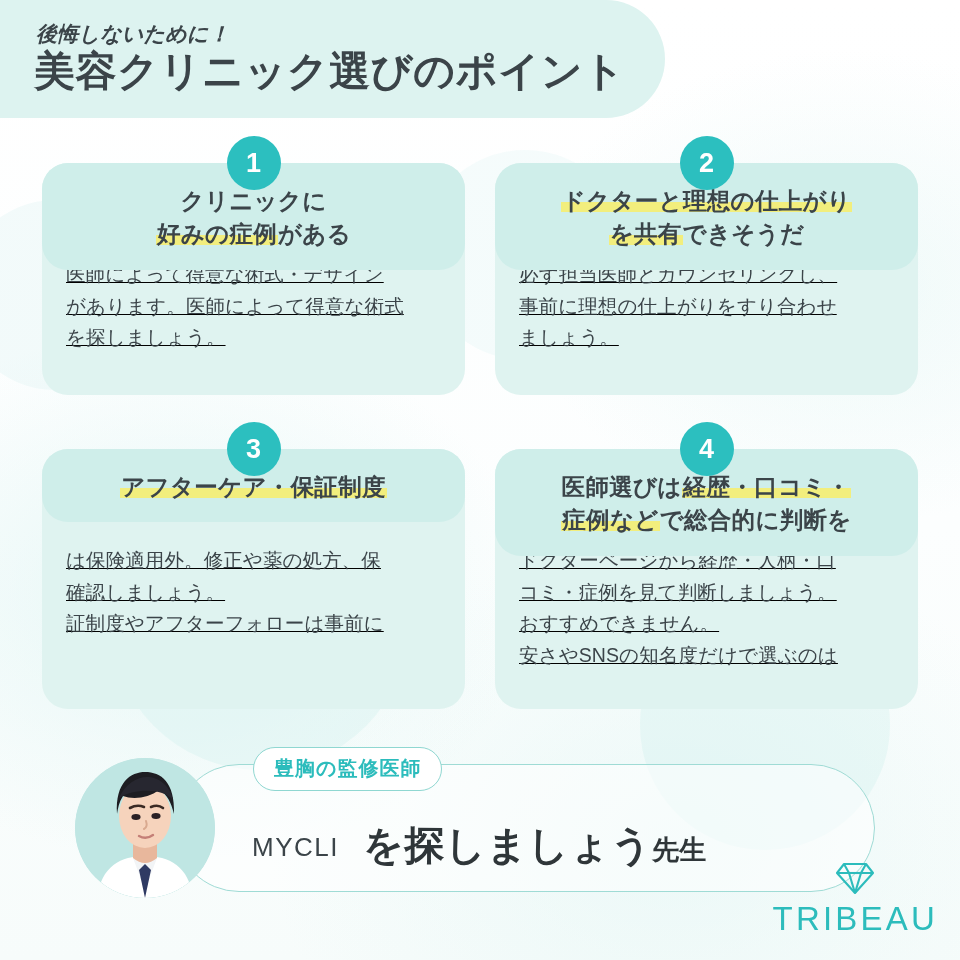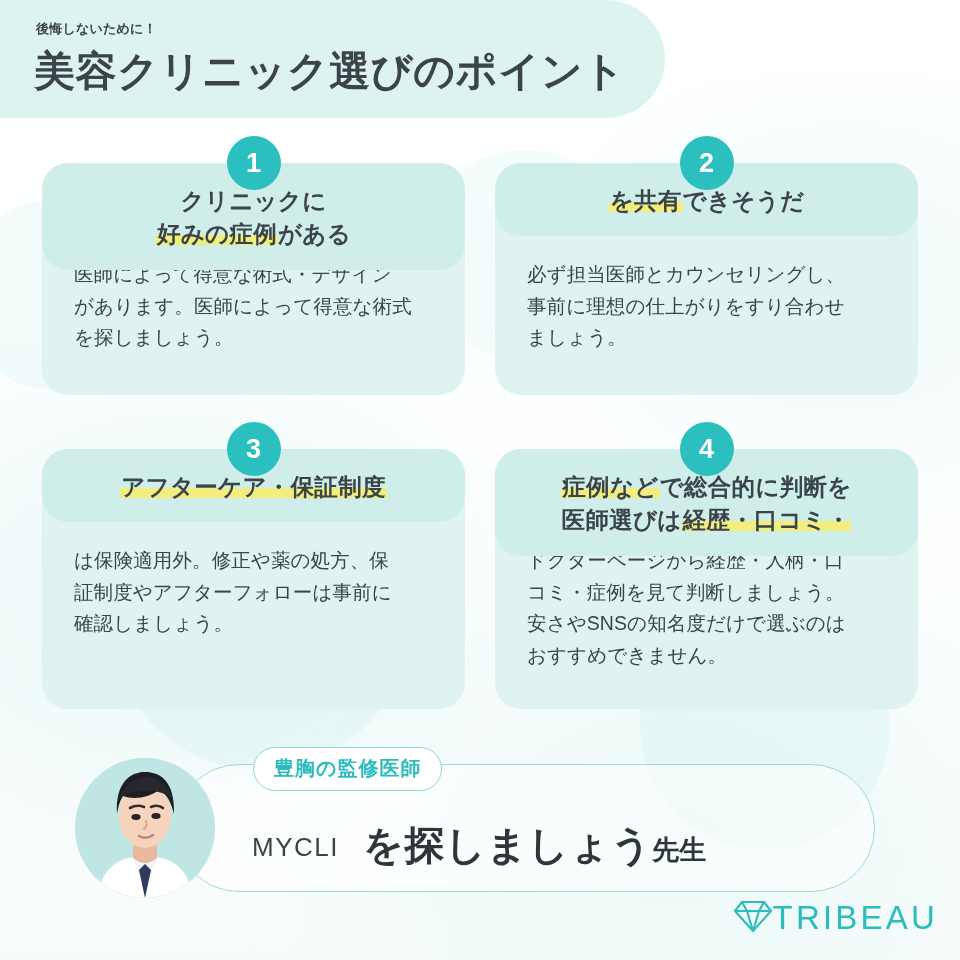--- a/index.html
+++ b/index.html
@@ -47,24 +47,25 @@
     left: 0; top: 0;
     width: 665px;
     height: 118px;
     background: #ddf3f0;
     border-radius: 0 0 70px 0;
     border-top-right-radius: 70px;
   }
   #header-kicker {
     position: absolute;
     left: 36px; top: 20px;
-    font-size: 13px;
+    font-size: 21px;
     font-weight: 700;
     color: #3b4449;
     letter-spacing: .2px;
+    font-style: italic;
   }
   #header-title {
     position: absolute;
     left: 34px; top: 44px;
     font-size: 41px;
     font-weight: 800;
     color: #3b4449;
     letter-spacing: .5px;
     white-space: nowrap;
   }
@@ -94,22 +95,23 @@
     align-items: center;
     justify-content: center;
     z-index: 3;
     line-height: 1;
   }
 
   .card-body {
     position: relative;
     background: #dff3f0;
     border-radius: 26px;
-    padding: 96px 24px 24px 32px;
+    padding: 96px 24px 24px 24px;
     min-height: 232px;
+    text-decoration: underline;
   }
   .card.c3 .card-body,
   .card.c4 .card-body { min-height: 260px; }
 
   .card-head {
     position: absolute;
     left: 0; top: 0;
     width: 100%;
     background: #cfeeea;
     border-radius: 26px;
@@ -204,20 +206,21 @@
   }
 
   
   #logo {
     position: absolute;
     right: 22px;
     bottom: 22px;
     display: flex;
     align-items: center;
     gap: 0;
+    flex-direction: column;
   }
   #logo-text {
     font-size: 33px;
     color: #2cbcbc;
     letter-spacing: 3.2px;
     font-weight: 400;
   }
 </style>
 </head>
 <body>
@@ -246,56 +249,57 @@
           <p>があります。医師によって得意な術式</p>
           <p>を探しましょう。</p>
         </div>
     </div>
   </div>
 
   <div class="card c2">
     <div class="card-num">2</div>
     <div class="card-body">
       <div class="card-head">
+          <span class="head-line"><span class="hl">ドクターと理想の仕上がり</span></span>
           <span class="head-line"><span class="hl">を共有</span><span>できそうだ</span></span>
         </div>
       <div class="card-text">
           <p>必ず担当医師とカウンセリングし、</p>
           <p>事前に理想の仕上がりをすり合わせ</p>
           <p>ましょう。</p>
         </div>
     </div>
   </div>
 
   <div class="card c3">
     <div class="card-num">3</div>
     <div class="card-body">
       <div class="card-head">
           <span class="head-line"><span class="hl">アフターケア・保証制度</span></span>
         </div>
       <div class="card-text">
           <p>は保険適用外。修正や薬の処方、保</p>
+          <p>確認しましょう。</p>
           <p>証制度やアフターフォローは事前に</p>
-          <p>確認しましょう。</p>
         </div>
     </div>
   </div>
 
   <div class="card c4">
     <div class="card-num">4</div>
     <div class="card-body">
       <div class="card-head">
+          <span class="head-line"><span>医師選びは</span><span class="hl">経歴・口コミ・</span></span>
           <span class="head-line"><span class="hl">症例など</span><span>で総合的に判断を</span></span>
-          <span class="head-line"><span>医師選びは</span><span class="hl">経歴・口コミ・</span></span>
         </div>
       <div class="card-text">
           <p>ドクターページから経歴・人柄・口</p>
           <p>コミ・症例を見て判断しましょう。</p>
+          <p>おすすめできません。</p>
           <p>安さやSNSの知名度だけで選ぶのは</p>
-          <p>おすすめできません。</p>
         </div>
     </div>
   </div>
 
   <div id="doctor-row">
     <div id="doctor-frame"></div>
 
     <div id="doctor-photo">
       <svg width="140" height="140" viewBox="0 0 140 140" aria-hidden="true">
         <defs>

